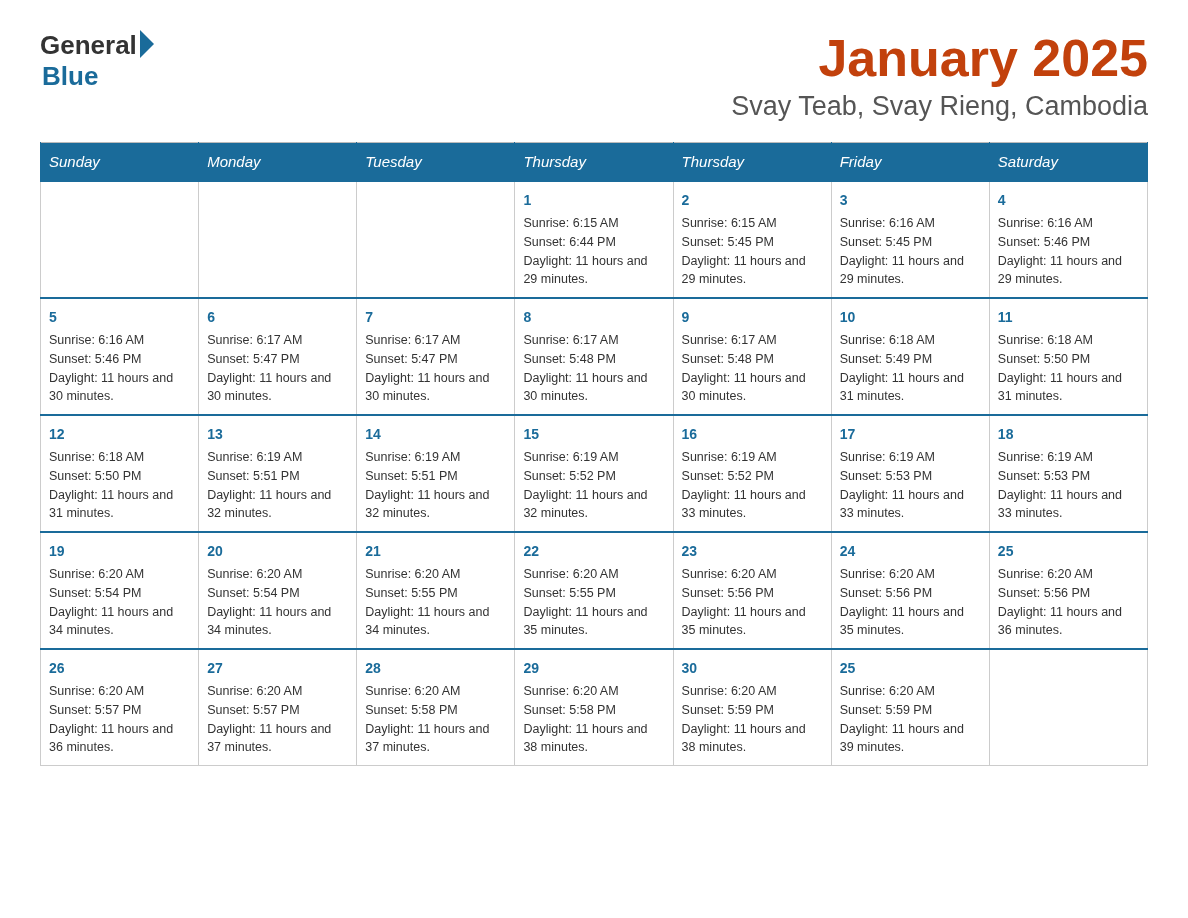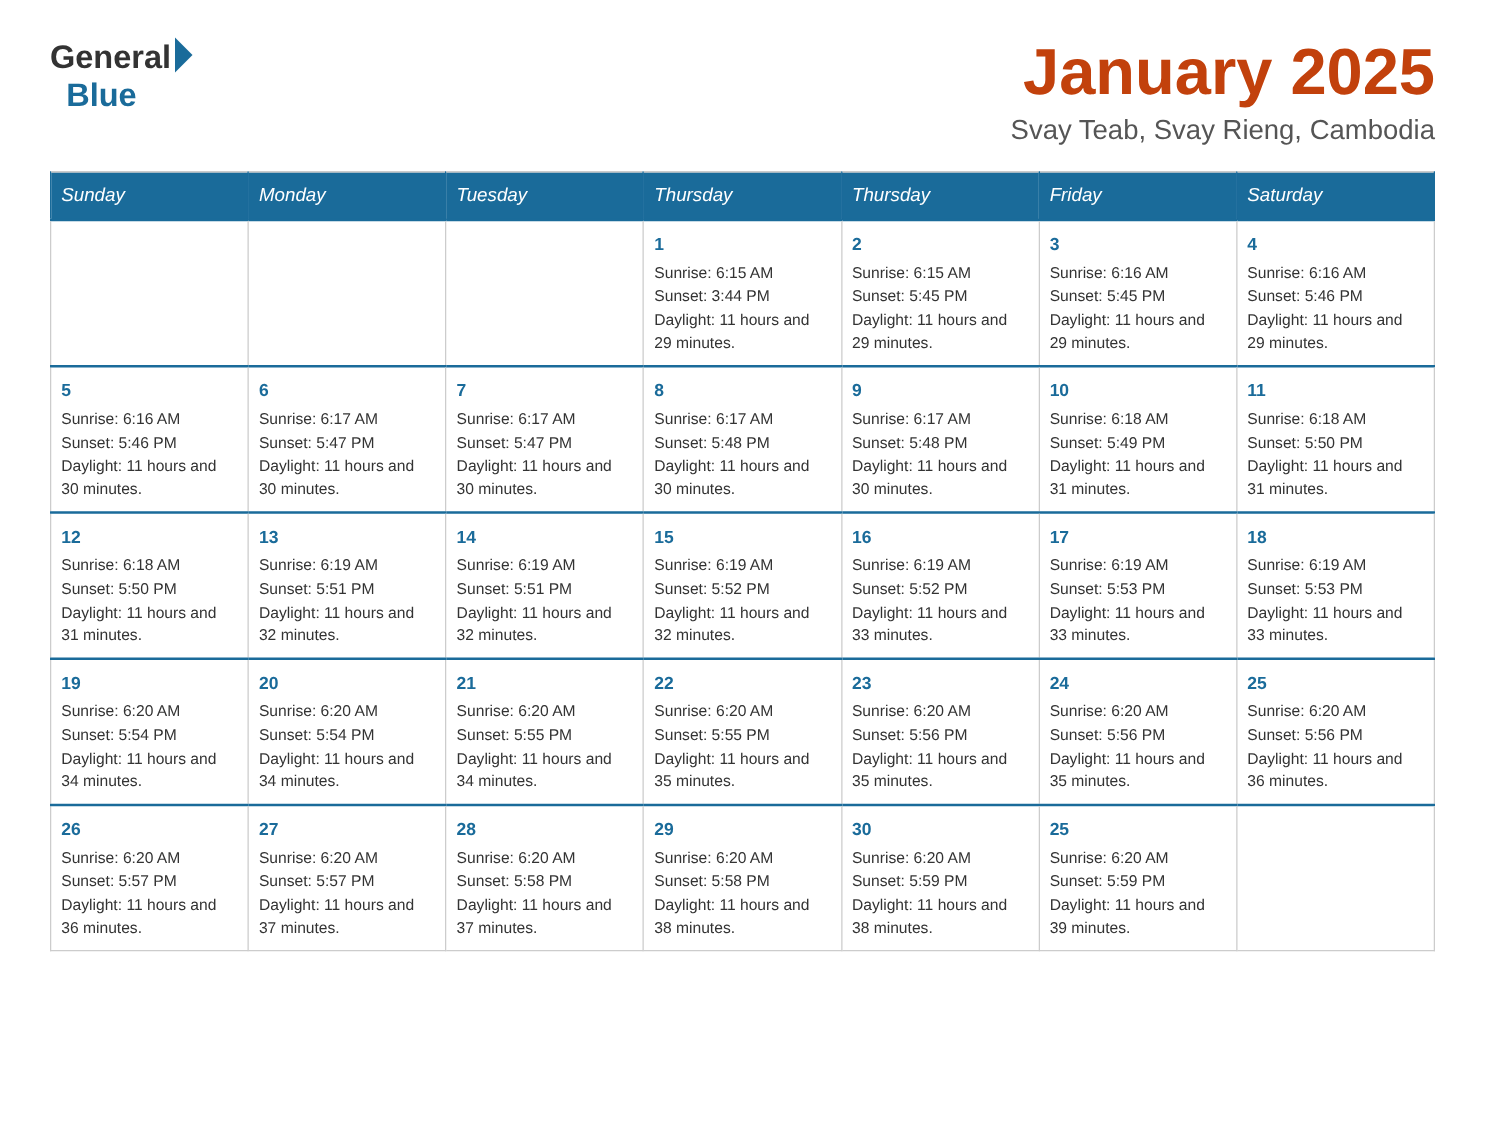--- a/index.html
+++ b/index.html
@@ -48,21 +48,21 @@
     .title-block {
       text-align: right;
     }
     .main-title {
       font-size: 52px;
       font-weight: bold;
       color: #c2410c;
       line-height: 1.1;
     }
     .subtitle {
-      font-size: 22px;
+      font-size: 27px;
       color: #555;
       margin-top: 4px;
     }
     .calendar {
       width: 100%;
       border-collapse: collapse;
       border: 1px solid #bbb;
     }
     .calendar th {
       background-color: #1a6b9a;
@@ -103,21 +103,21 @@
   </style>
 </head>
 <body>
 
 <div class="header">
   <div class="logo">
     <div class="logo-top">
       <span class="logo-general">General</span>
       <div class="logo-arrow"></div>
     </div>
-    <span class="logo-blue" style="margin-left:13px;">Blue</span>
+    <span class="logo-blue" style="margin-left:2px;">Blue</span>
   </div>
   <div class="title-block">
     <div class="main-title">January 2025</div>
     <div class="subtitle">Svay Teab, Svay Rieng, Cambodia</div>
   </div>
 </div>
 
 <table class="calendar">
   <thead>
     <tr>
@@ -131,21 +131,21 @@
       </tr>
   </thead>
   <tbody id="calendar-body">
   <tr>
         <td class="empty"></td>
         <td class="empty"></td>
         <td class="empty"></td>
         <td>
           <span class="day-num">1</span>
           <div>Sunrise: 6:15 AM</div>
-          <div>Sunset: 3:44 PM</div>
+          <div>Sunset: 6:44 PM</div>
           <div>Daylight: 11 hours and 29 minutes.</div>
         </td>
         <td>
           <span class="day-num">2</span>
           <div>Sunrise: 6:15 AM</div>
           <div>Sunset: 5:45 PM</div>
           <div>Daylight: 11 hours and 29 minutes.</div>
         </td>
         <td>
           <span class="day-num">3</span>

